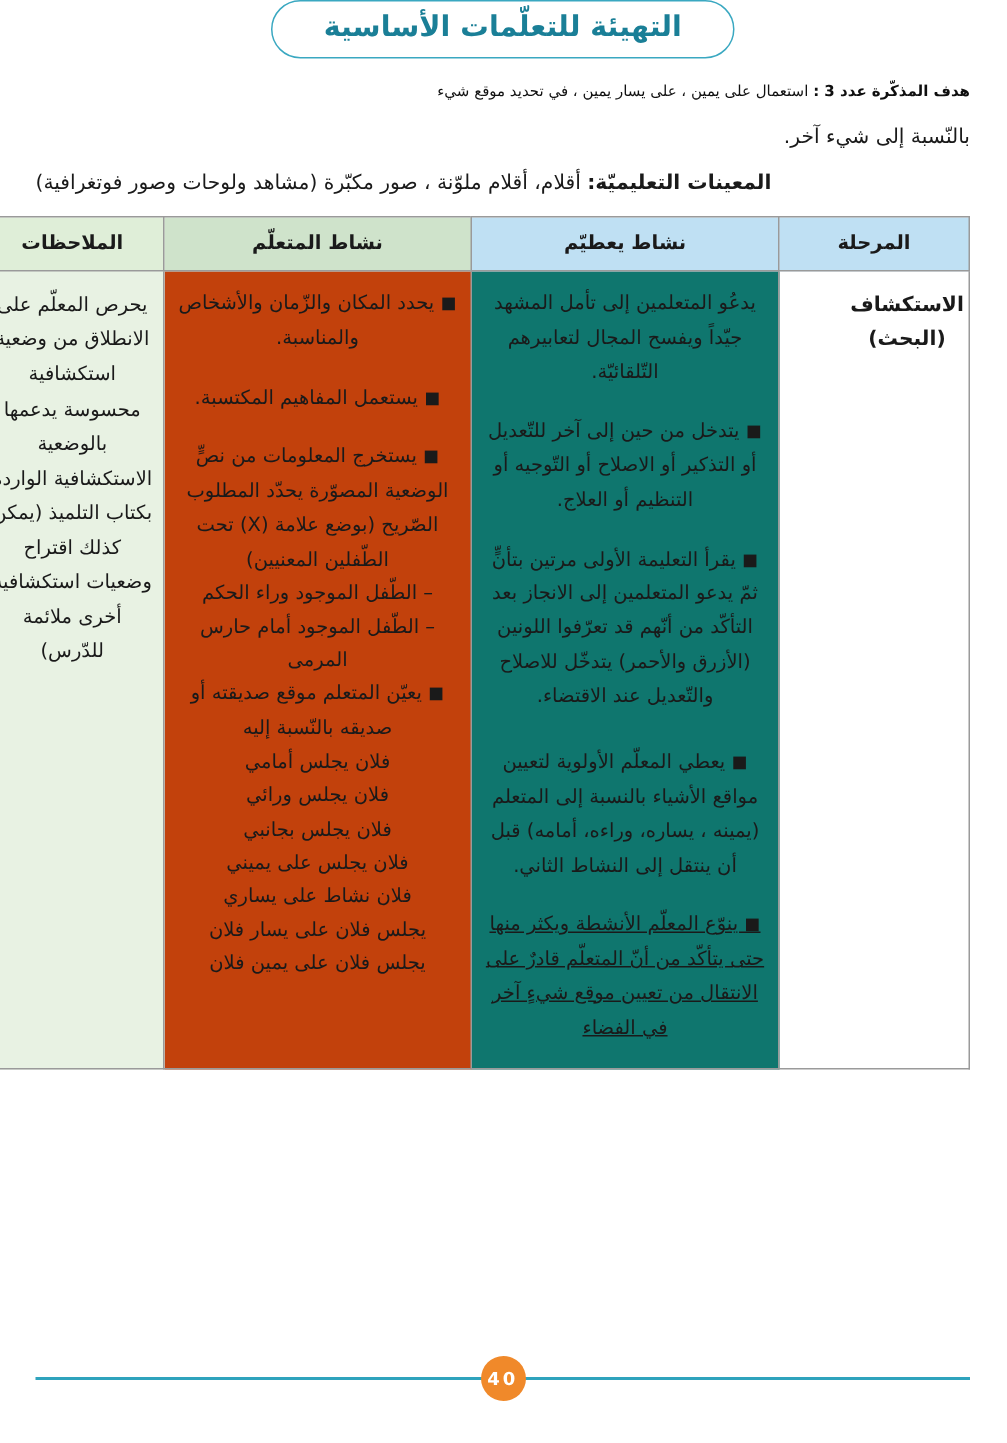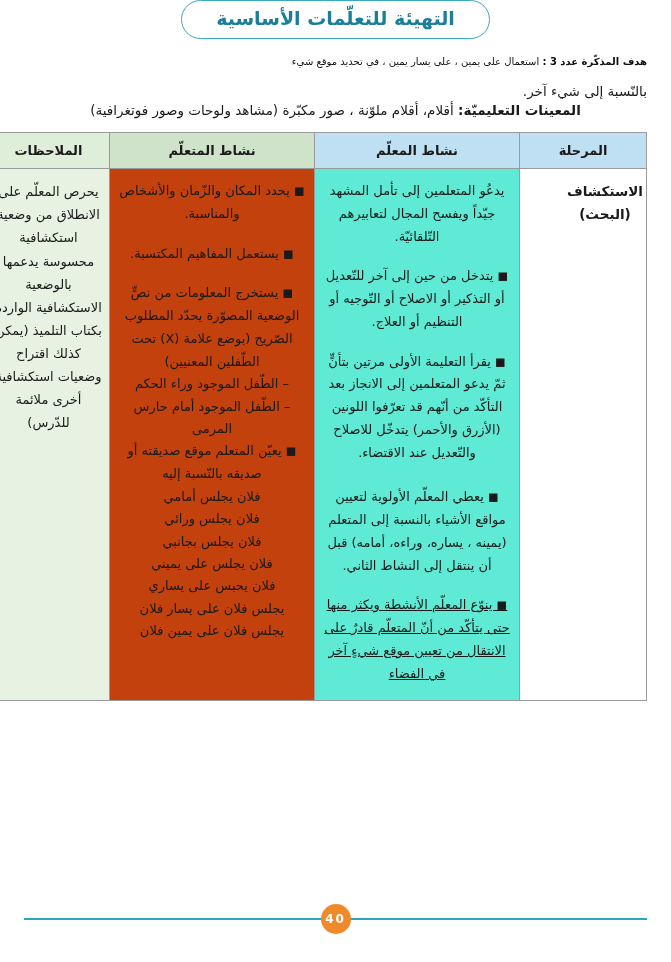--- a/index.html
+++ b/index.html
@@ -53,22 +53,22 @@
   .intro .lbl {
     font-weight: bold;
     color: #0f0f0f;
   }
   .intro-line2 {
     font-weight: normal;
     font-size: 13.5px;
     margin-top: 12px;
   }
   .materials {
-    margin-top: 0;
-    text-align: center;
+    margin-top: 12px;
+    text-align: left;
     font-size: 13.5px;
     line-height: 1.7;
   }
   .materials .lbl { font-weight: bold; }
 
   
   table.main {
     margin-top: 10px;
     width: 623px;
     border-collapse: collapse;
@@ -91,21 +91,21 @@
   .col-muallim { width: 196px; background: #ffffff; }
   .col-mutaallim { width: 196px; background: #ffffff; }
   .col-mulahadhat { width: 113px; background: #ffffff; }
 
   thead .col-marhala { background: #bfe0f3; }
   thead .col-muallim { background: #bfe0f3; }
   thead .col-mutaallim { background: #cfe3cb; }
   thead .col-mulahadhat { background: #dfeed8; }
 
   tbody td.c-marhala { background: #ffffff; }
-  tbody td.c-muallim { background: #5eead4; }
+  tbody td.c-muallim { background: #0f766e; }
   tbody td.c-mutaallim { background: #c2410c; }
   tbody td.c-mulahadhat { background: #e8f2e3; }
 
   td .cellpad {
     padding: 10px 8px 14px 8px;
     font-size: 13px;
     line-height: 1.75;
   }
   .stage-title {
     text-align: center;
@@ -183,21 +183,21 @@
 
   <div class="materials">
     <span class="lbl">المعينات التعليميّة:</span>
     <span>أقلام، أقلام ملوّنة ، صور مكبّرة (مشاهد ولوحات وصور فوتغرافية)</span>
   </div>
 
   <table class="main">
     <thead>
       <tr>
         <th class="col-marhala">المرحلة</th>
-        <th class="col-muallim">نشاط المعلّم</th>
+        <th class="col-muallim">نشاط يعطيّم</th>
         <th class="col-mutaallim">نشاط المتعلّم</th>
         <th class="col-mulahadhat">الملاحظات</th>
       </tr>
     </thead>
     <tbody>
       <tr>
 
         <td class="c-marhala">
           <div class="stage-title">الاستكشاف</div>
           <div class="stage-title" style="padding-top:0">(البحث)</div>
@@ -218,21 +218,21 @@
             <div class="blk">◼ يحدد المكان والزّمان والأشخاص والمناسبة.</div>
             <div class="blk">◼ يستعمل المفاهيم المكتسبة.</div>
             <div class="blk flush">◼ يستخرج المعلومات من نصٍّ الوضعية المصوّرة يحدّد المطلوب الصّريح (بوضع علامة (X) تحت الطّفلين المعنيين)</div>
             <div class="sub-list">– الطّفل الموجود وراء الحكم</div>
             <div class="sub-list">– الطّفل الموجود أمام حارس المرمى</div>
             <div class="blk flush">◼ يعيّن المتعلم موقع صديقته أو صديقه بالنّسبة إليه</div>
             <div class="sub-list">فلان يجلس أمامي</div>
             <div class="sub-list">فلان يجلس ورائي</div>
             <div class="sub-list">فلان يجلس بجانبي</div>
             <div class="sub-list">فلان يجلس على يميني</div>
-            <div class="sub-list">فلان يحبس على يساري</div>
+            <div class="sub-list">فلان نشاط على يساري</div>
             <div class="sub-list">يجلس فلان على يسار فلان</div>
             <div class="sub-list">يجلس فلان على يمين فلان</div>
           </div>
         </td>
 
         <td class="c-mulahadhat">
           <div class="notes">يحرص المعلّم على الانطلاق من وضعية استكشافية محسوسة يدعمها بالوضعية الاستكشافية الواردة بكتاب التلميذ (يمكن كذلك اقتراح وضعيات استكشافية أخرى ملائمة للدّرس)</div>
         </td>
 
       </tr>

